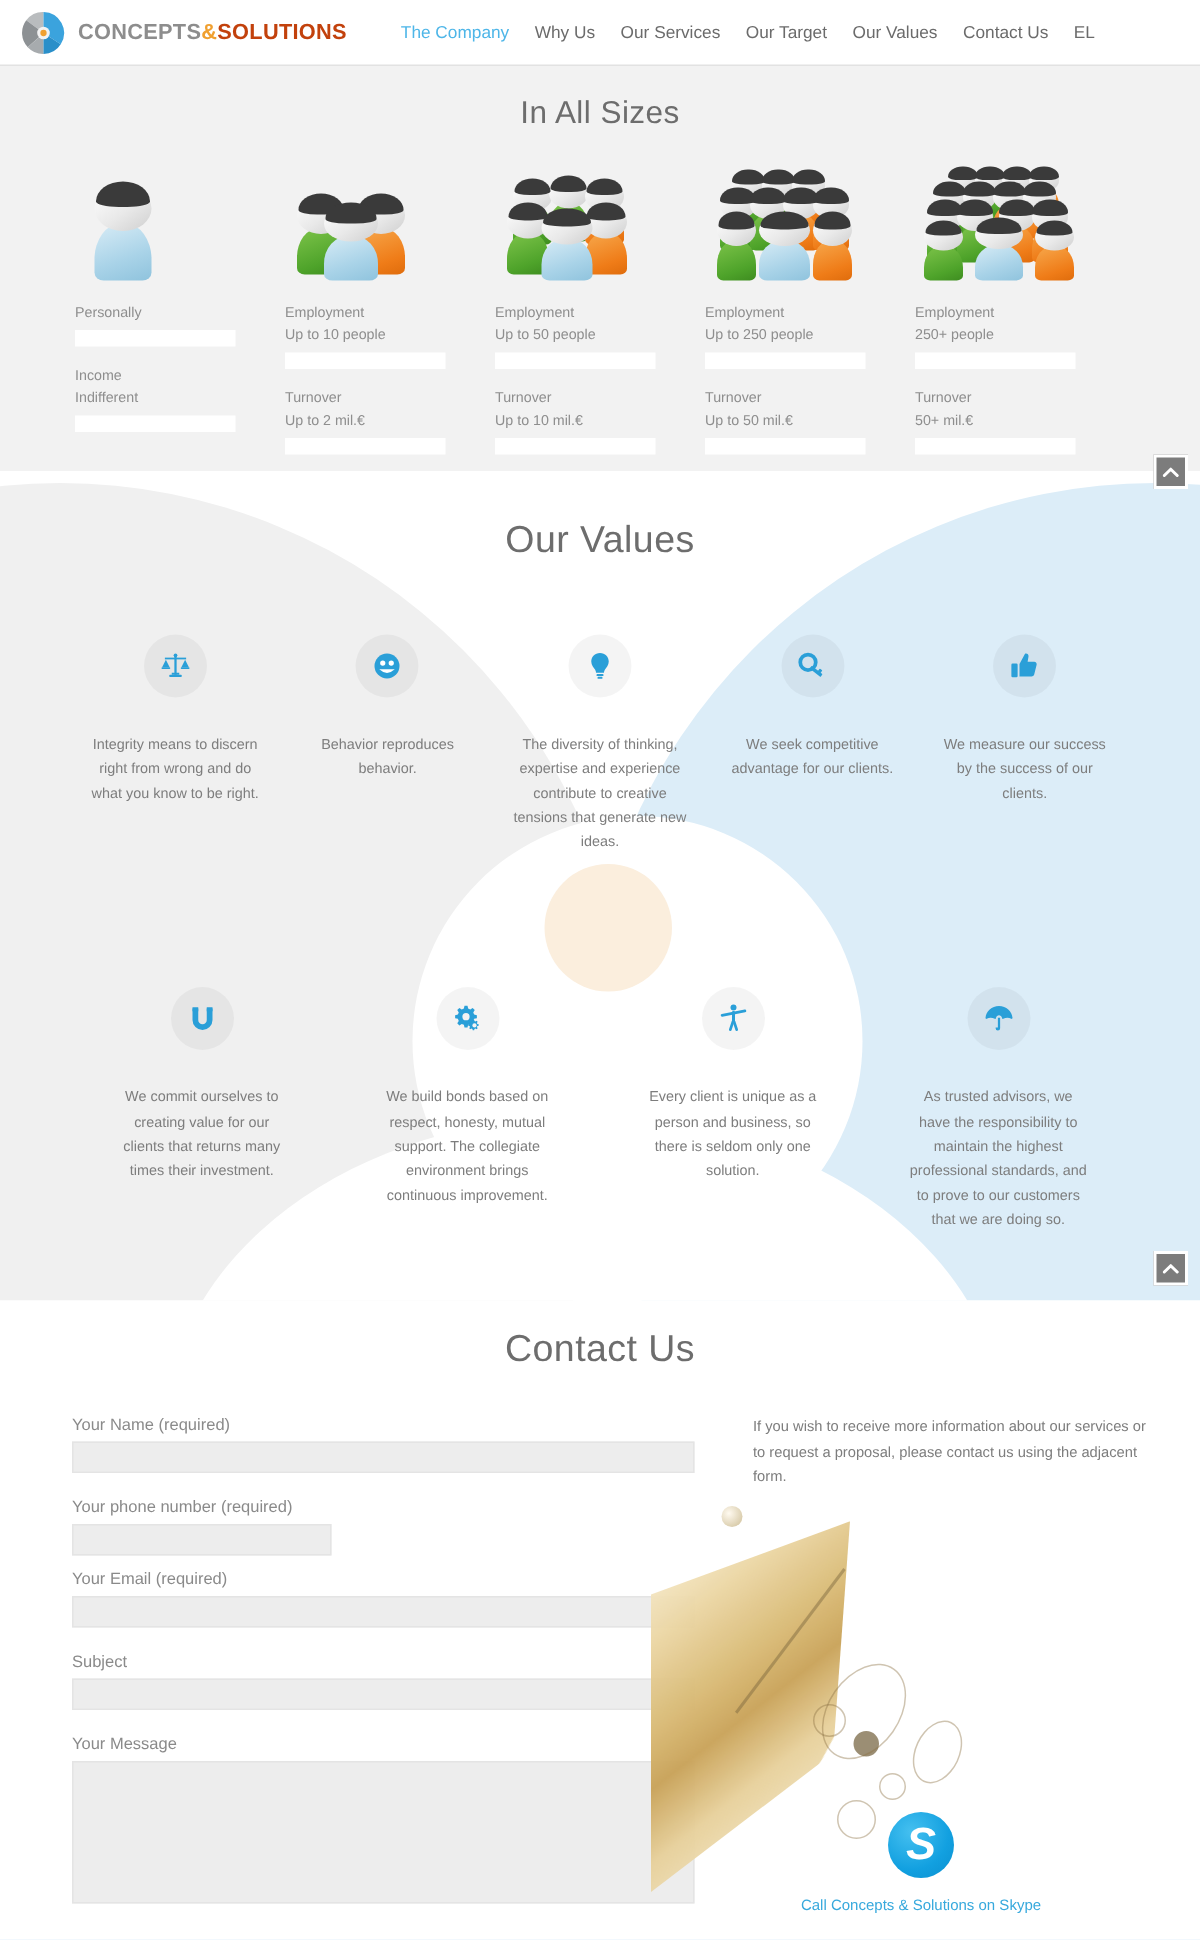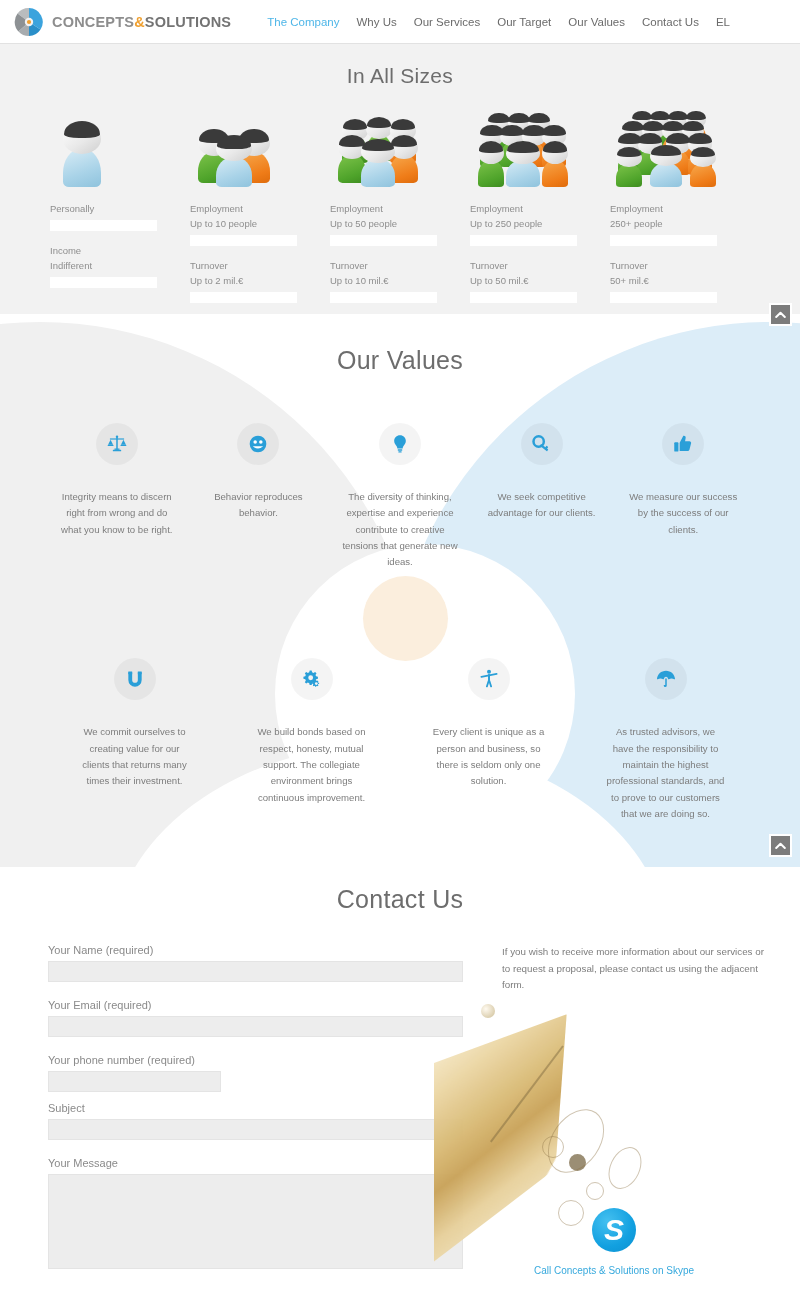--- a/index.html
+++ b/index.html
@@ -22,21 +22,21 @@
     align-items: center;
     padding-left: 14px;
     position: relative;
     z-index: 40;
   }
   .logo { display:flex; align-items:center; gap:8px; }
   .logo-mark { width:30px; height:30px; position:relative; flex:none; }
   .logo-text { font-size:14.5px; font-weight:bold; letter-spacing:0.2px; white-space:nowrap; }
   .logo-text .c1 { color:#8d8d8d; }
   .logo-text .amp { color:#f0a030; }
-  .logo-text .c2 { color:#737373; }
+  .logo-text .c2 { color:#c2410c; }
 
   .nav { display:flex; align-items:center; gap:17px; margin-left:36px; }
   .nav a {
     font-size:11.5px; color:#6b6b6b; text-decoration:none; white-space:nowrap;
   }
   .nav a.active { color:#4eb6e8; }
 
   
   .sizes {
     background:#f2f2f2;
@@ -688,28 +688,28 @@
   <div class="section-title">Contact Us</div>
 
   <div class="contact-body">
 
     <form class="contact-form">
       <div class="field-group">
         <div class="field-label">Your Name (required)</div>
         <input class="field-box" type="text" placeholder="" style="">
       </div>
 
+      <div class="field-group tight">
+        <div class="field-label">Your phone number (required)</div>
+        <input class="field-box short" type="tel" placeholder="" style="">
+      </div>
+
       <div class="field-group">
         <div class="field-label">Your Email (required)</div>
         <input class="field-box" type="email" placeholder="" style="">
-      </div>
-
-      <div class="field-group tight">
-        <div class="field-label">Your phone number (required)</div>
-        <input class="field-box short" type="tel" placeholder="" style="">
       </div>
 
       <div class="field-group">
         <div class="field-label">Subject</div>
         <input class="field-box" type="text" placeholder="" style="">
       </div>
 
       <div class="field-group">
         <div class="field-label">Your Message</div>
         <textarea class="field-box area" placeholder="" style=""></textarea>

